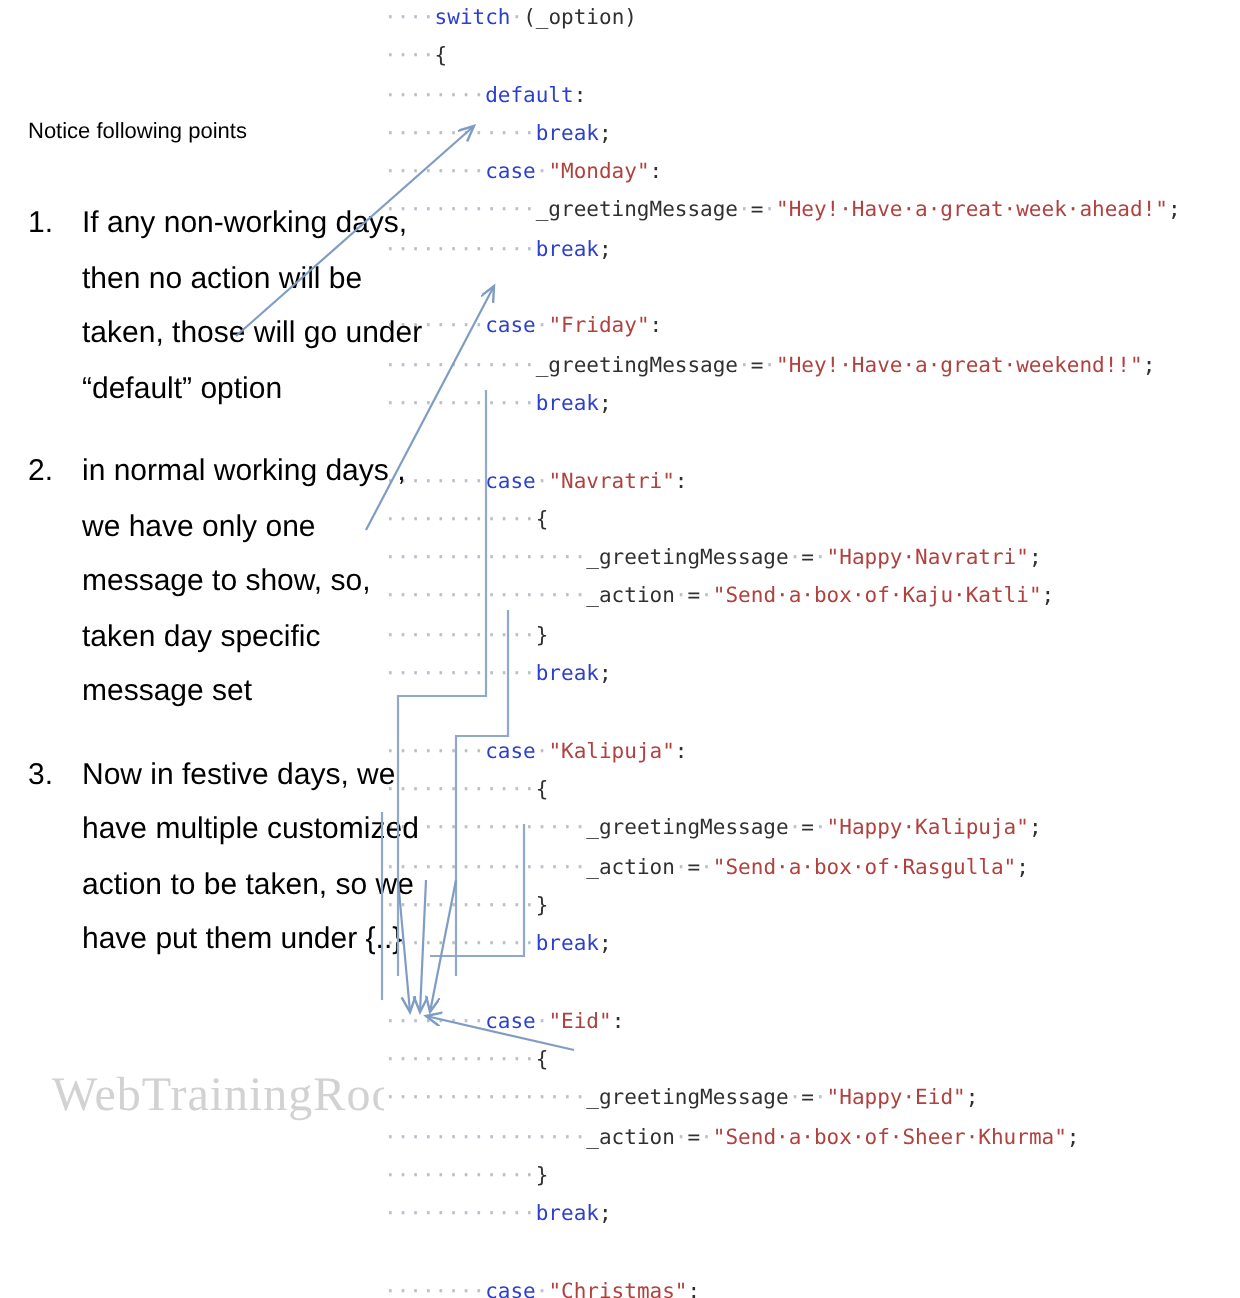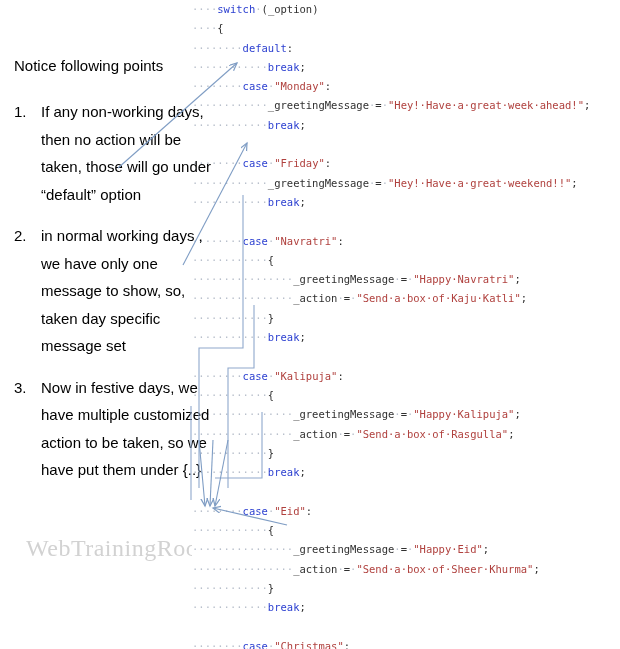--- a/index.html
+++ b/index.html
@@ -48,21 +48,21 @@
     background:#1a1a1a;
   }
 
   
   .notes{
     position:absolute;left:14px;top:56px;width:200px;
     color:#000000;
     font-family:"Liberation Sans", sans-serif;
   }
   .notes-title{
-    font-size:15px;
+    font-size:11px;
     line-height:20px;
     margin-bottom:22px;
     white-space:nowrap;
   }
   .note{
     display:flex;
     font-size:15px;
     line-height:27.5px;
     margin-bottom:14px;
   }

